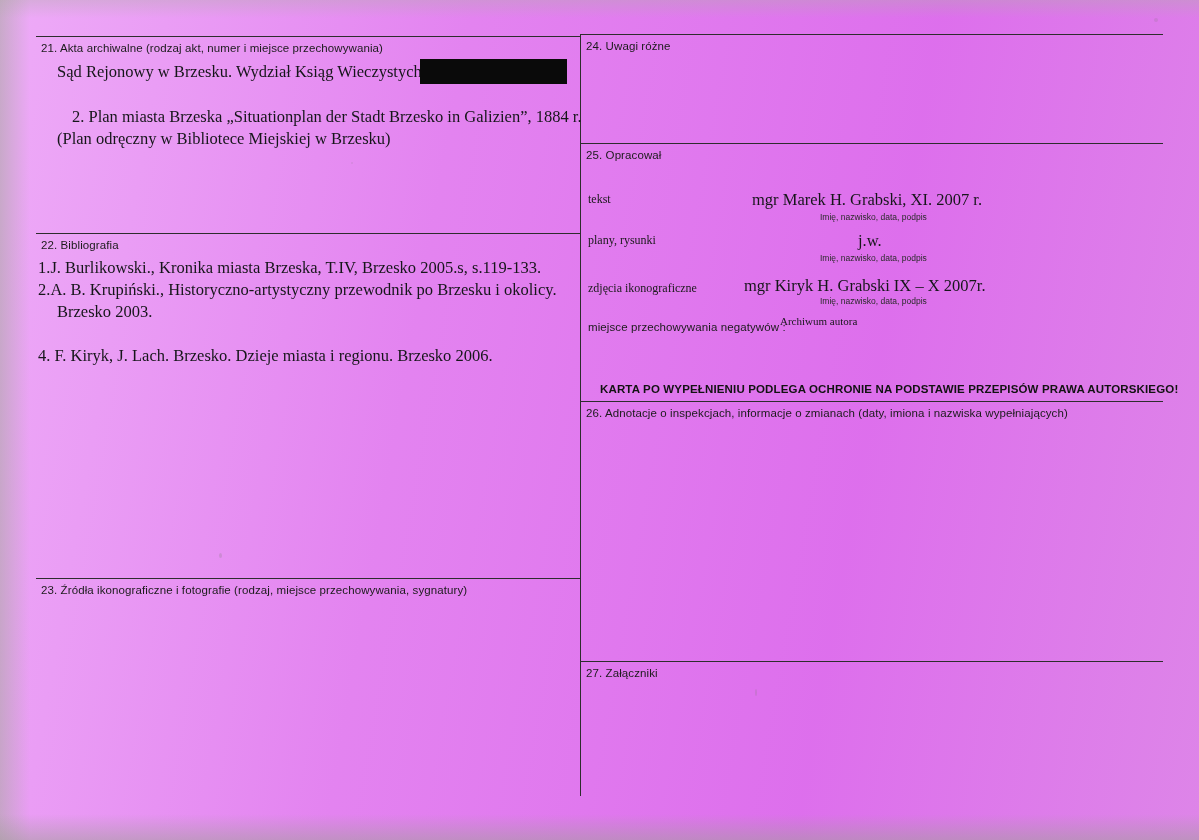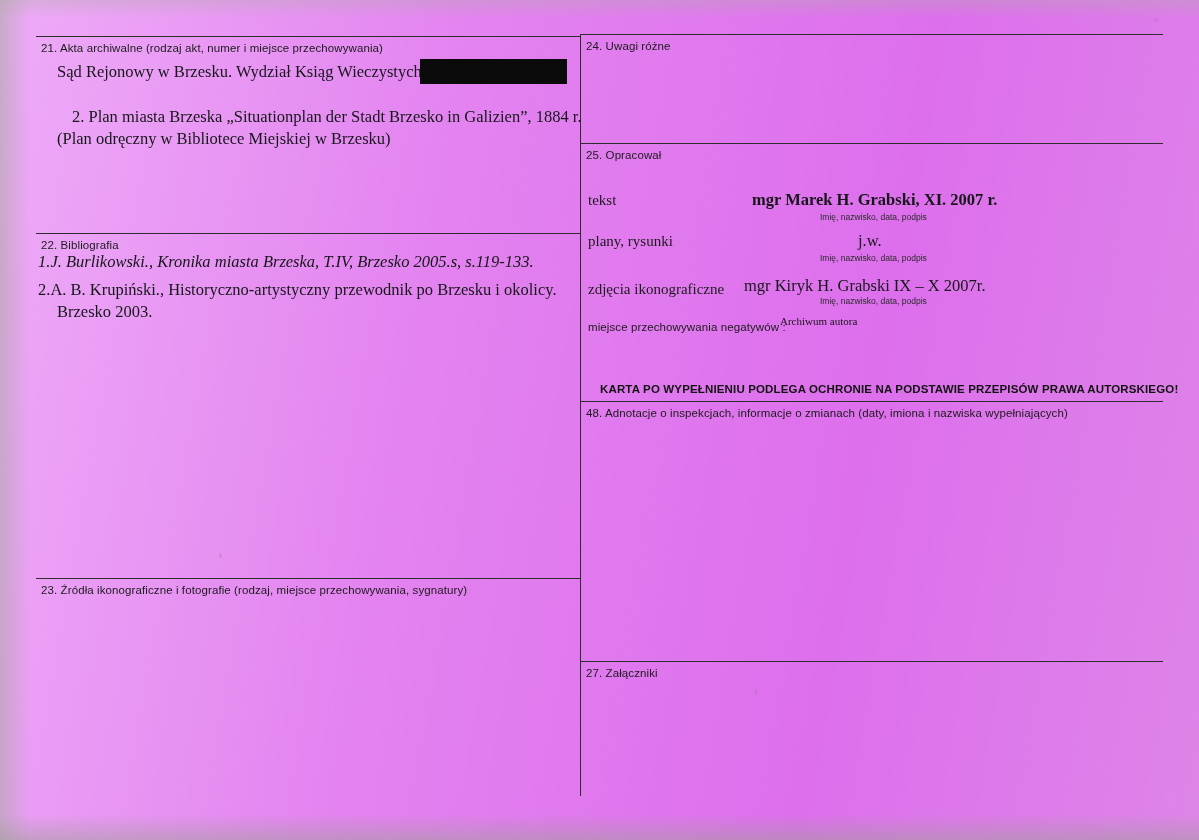--- a/index.html
+++ b/index.html
@@ -68,21 +68,21 @@
     white-space: nowrap;
   }
   .tiny-caption {
     position: absolute;
     font-size: 8.5px;
     color: #2a2a2a;
     white-space: nowrap;
   }
   .small-label {
     position: absolute;
-    font-size: 15px;
+    font-size: 12px;
     color: #1a1a1a;
     font-family: "Liberation Serif", serif;
     white-space: nowrap;
   }
   .redaction {
     position: absolute;
     background: #0a0a0a;
   }
   .notice {
     position: absolute;
@@ -121,48 +121,49 @@
   <div class="field-label" style="left:41px; top:42px;">21. Akta archiwalne (rodzaj akt, numer i miejsce przechowywania)</div>
 
   <div class="hand" style="left:57px; top:60px;">Sąd Rejonowy w Brzesku. Wydział Ksiąg Wieczystych –</div>
   <div class="redaction" style="left:420px; top:59px; width:147px; height:25px;"></div>
 
   <div class="hand" style="left:38px; top:105px;margin-left:34px;">2. Plan miasta Brzeska „Situationplan der Stadt Brzesko in Galizien”, 1884 r.</div>
   <div class="hand" style="left:57px; top:127px;">(Plan odręczny w Bibliotece Miejskiej w Brzesku)</div>
 
   <div class="field-label" style="left:41px; top:239px;">22. Bibliografia</div>
 
-  <div class="hand" style="left:38px; top:250px;font-style:italic;">1.J. Burlikowski., Kronika miasta Brzeska, T.IV, Brzesko 2005.s, s.119-133.</div>
+  <div class="hand" style="left:38px; top:256px;">1.J. Burlikowski., Kronika miasta Brzeska, T.IV, Brzesko 2005.s, s.119-133.</div>
   <div class="hand" style="left:38px; top:278px;">2.A. B. Krupiński., Historyczno-artystyczny przewodnik po Brzesku i okolicy.</div>
   <div class="hand" style="left:57px; top:300px;">Brzesko 2003.</div>
+  <div class="hand" style="left:38px; top:344px;">4. F. Kiryk, J. Lach. Brzesko. Dzieje miasta i regionu. Brzesko 2006.</div>
 
   <div class="field-label" style="left:41px; top:584px;">23. Źródła ikonograficzne i fotografie (rodzaj, miejsce przechowywania, sygnatury)</div>
 
   <div class="field-label" style="left:586px; top:40px;">24. Uwagi różne</div>
 
   <div class="field-label" style="left:586px; top:149px;">25. Opracował</div>
 
   <div class="small-label" style="left:588px; top:192px;">tekst</div>
-  <div class="hand" style="left:752px; top:188px;font-weight:bold;">mgr Marek H. Grabski, XI. 2007 r.</div>
+  <div class="hand" style="left:752px; top:188px;">mgr Marek H. Grabski, XI. 2007 r.</div>
   <div class="tiny-caption" style="left:820px; top:212px;">Imię, nazwisko, data, podpis</div>
 
   <div class="small-label" style="left:588px; top:233px;">plany, rysunki</div>
   <div class="hand" style="left:858px; top:229px;">j.w.</div>
   <div class="tiny-caption" style="left:820px; top:253px;">Imię, nazwisko, data, podpis</div>
 
   <div class="small-label" style="left:588px; top:281px;">zdjęcia ikonograficzne</div>
   <div class="hand" style="left:744px; top:274px;">mgr  Kiryk H. Grabski IX – X 2007r.</div>
   <div class="tiny-caption" style="left:820px; top:296px;">Imię, nazwisko, data, podpis</div>
 
   <div class="field-label" style="left:588px; top:321px; font-size:11.5px;">miejsce przechowywania negatywów :</div>
   <div class="hand" style="left:780px; top:314px; font-size:11px;">Archiwum autora</div>
 
   <div class="notice" style="left:600px; top:383px;">KARTA PO WYPEŁNIENIU PODLEGA OCHRONIE NA PODSTAWIE PRZEPISÓW PRAWA AUTORSKIEGO!</div>
 
-  <div class="field-label" style="left:586px; top:407px;">48. Adnotacje o inspekcjach, informacje o zmianach (daty, imiona i nazwiska wypełniających)</div>
+  <div class="field-label" style="left:586px; top:407px;">26. Adnotacje o inspekcjach, informacje o zmianach (daty, imiona i nazwiska wypełniających)</div>
 
   <div class="field-label" style="left:586px; top:667px;">27. Załączniki</div>
 
   <div class="speck" style="left:219px; top:553px; width:3px; height:5px; opacity:0.45;"></div>
   <div class="speck" style="left:755px; top:689px; width:2px; height:7px; opacity:0.4;"></div>
   <div class="speck" style="left:1154px; top:18px; width:4px; height:4px; opacity:0.35;"></div>
   <div class="speck" style="left:351px; top:162px; width:2px; height:2px; opacity:0.3;"></div>
 
   <div class="edge-shade-left"></div>
   <div class="edge-shade-bottom"></div>

